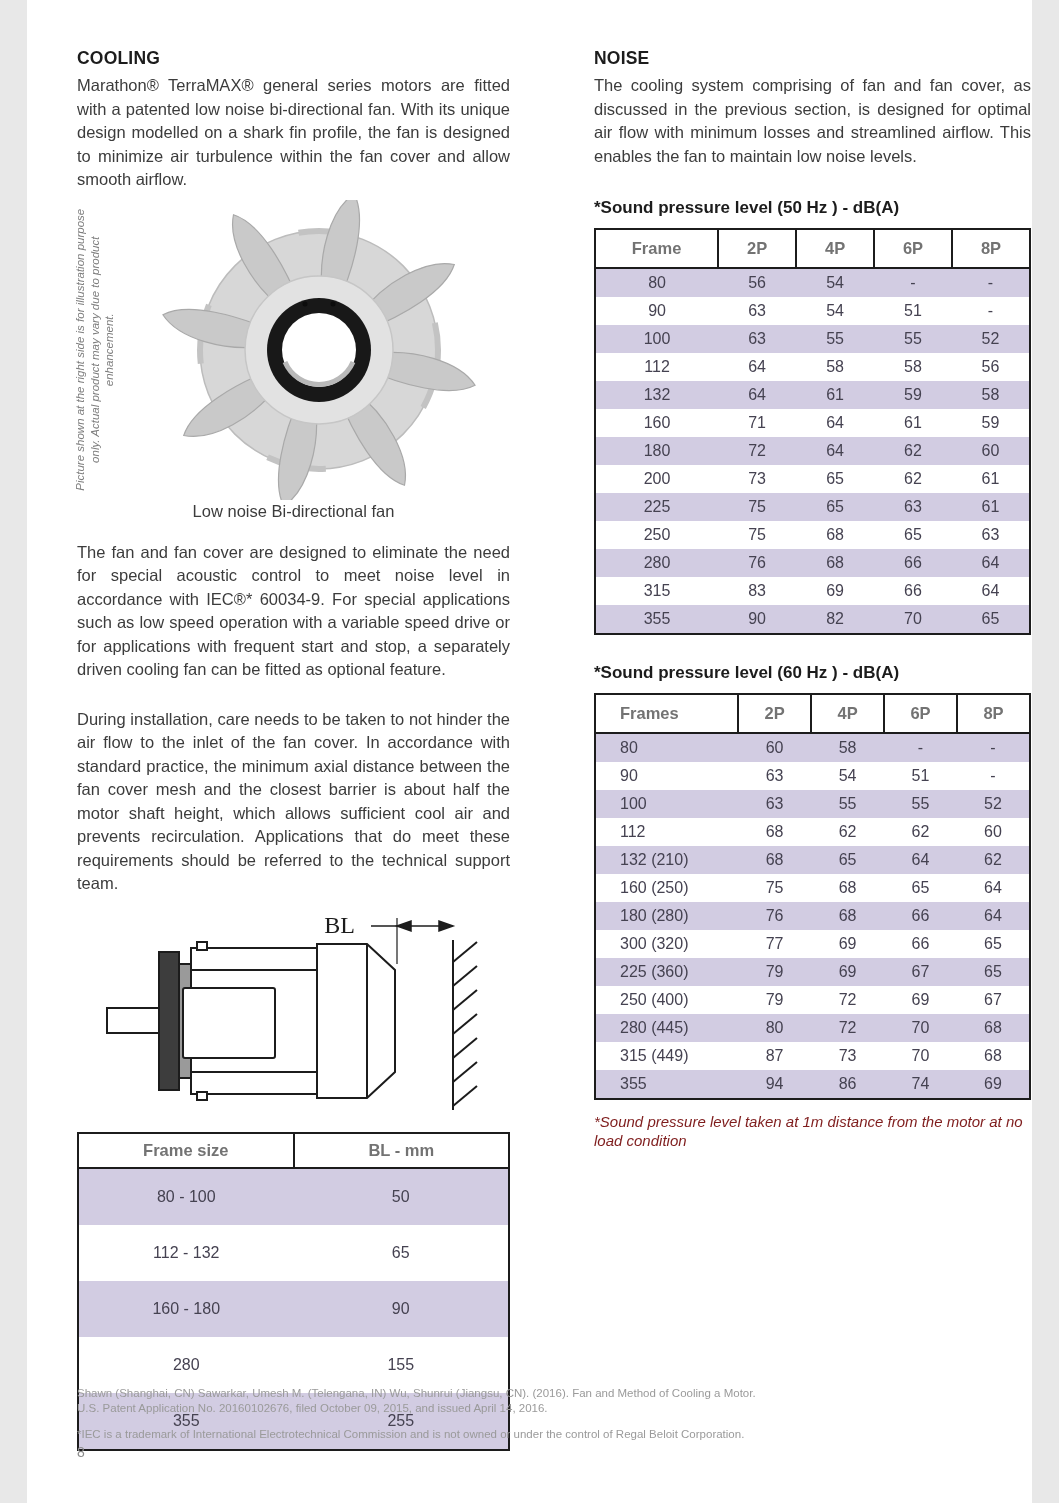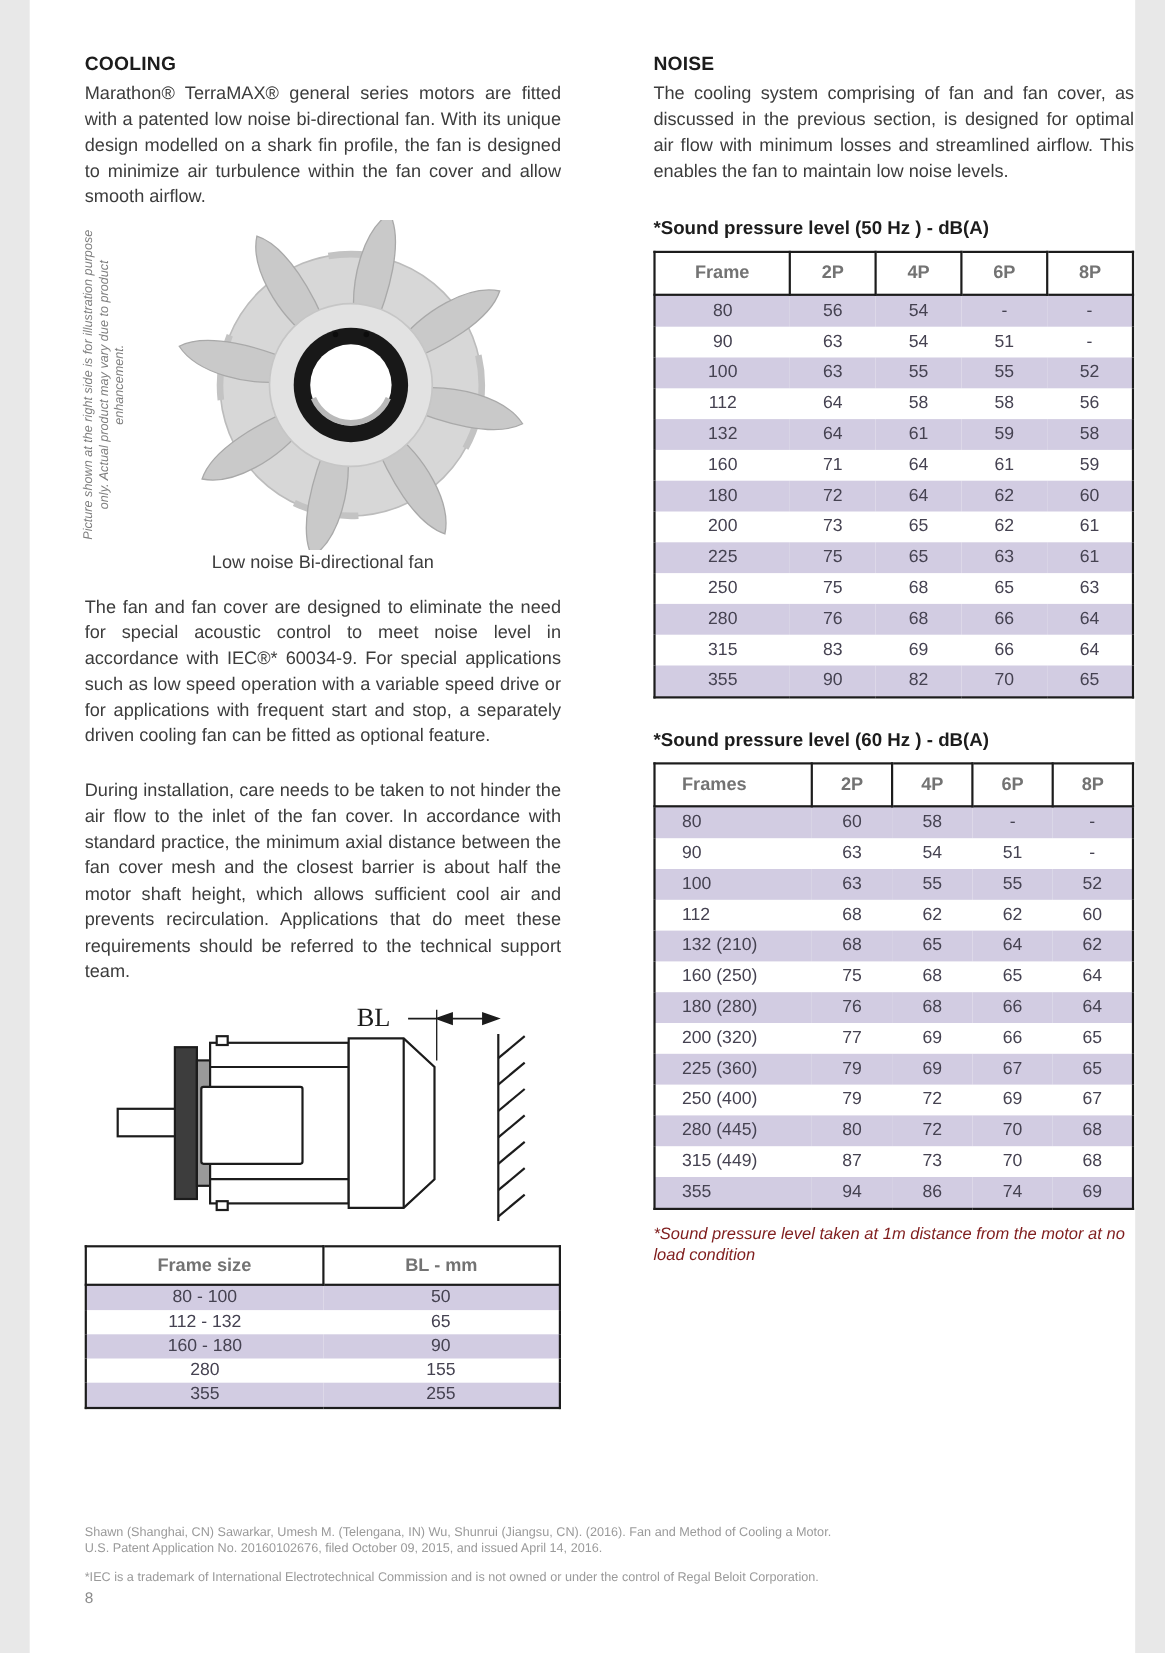--- a/index.html
+++ b/index.html
@@ -54,21 +54,21 @@
   table.data-table td {
     font-size:16px; color:#454251; padding:5px 4px; text-align:center;
     border:none;
   }
   table.data-table tbody tr:nth-child(odd) { background:#d2cce2; }
   table.noise-table th:first-child, table.noise-table td:first-child { width:26%; }
   table.first-left th:first-child, table.first-left td:first-child {
     text-align:left; padding-left:24px;
   }
   table.bl-table th { padding:7px 4px; }
-  table.bl-table td { padding:2px 4px; }
+  table.bl-table td { padding:19px 4px; }
 
   .footnote {
     font-style:italic; font-size:15px; line-height:19px;
     color:#7f1d1d; margin:12px 0 0 0;
   }
 
   .footer { position:absolute; left:50px; top:1386px; width:980px; }
   .footer-text { font-size:11.5px; line-height:15px; color:#9a9a9a; margin:0; }
   .footer-gap { margin-top:11px; }
   .page-number {
@@ -356,21 +356,21 @@
             <td>64</td>
           </tr>
           <tr>
             <td>180 (280)</td>
             <td>76</td>
             <td>68</td>
             <td>66</td>
             <td>64</td>
           </tr>
           <tr>
-            <td>200 (320)</td>
+            <td>300 (320)</td>
             <td>77</td>
             <td>69</td>
             <td>66</td>
             <td>65</td>
           </tr>
           <tr>
             <td>225 (360)</td>
             <td>79</td>
             <td>69</td>
             <td>67</td>

